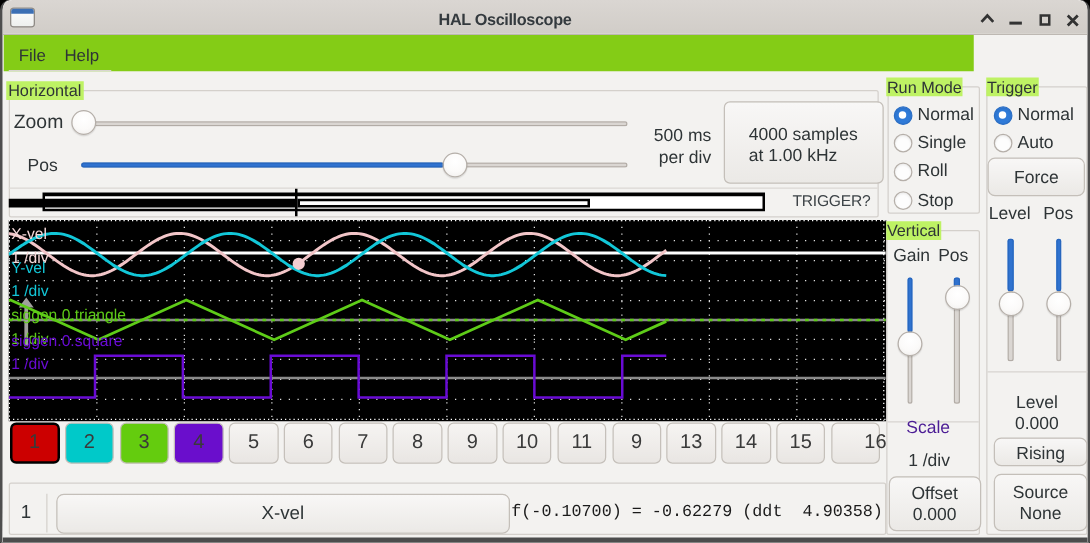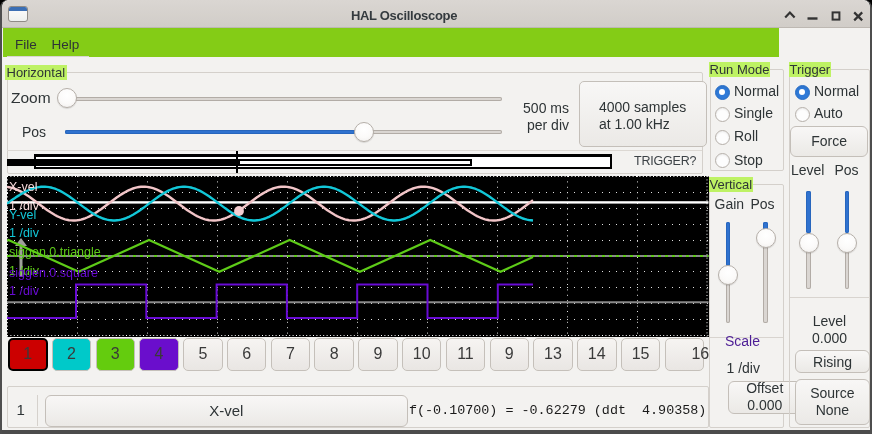--- a/index.html
+++ b/index.html
@@ -155,21 +155,21 @@
   <span class="abs" style="left:748.5px;top:195.5px;font-size:14px;color:#2e3436">Pos</span>
   <div class="vtrack blue" style="left:723.7px;top:222px;height:44px"></div>
   <div class="vtrack" style="left:723.7px;top:266px;height:57px"></div>
   <div class="handle" style="left:716px;top:264.5px"></div>
   <div class="vtrack blue" style="left:761.2px;top:222px;height:8px"></div>
   <div class="vtrack" style="left:761.2px;top:230px;height:93px"></div>
   <div class="handle" style="left:753.5px;top:228px"></div>
   <div class="abs" style="left:708.3px;top:337px;width:73.2px;height:1px;background:#d8d4cf"></div>
   <span class="abs" style="left:723px;top:333px;font-size:14px;color:#4c1d95">Scale</span>
   <span class="abs" style="left:724.5px;top:359.5px;font-size:14px;color:#2e3436">1 /div</span>
-  <div class="btn" style="left:726px;top:380.8px;width:73.5px;height:33px;border-radius:6px;line-height:17px">Offset<br>0.000</div>
+  <div class="btn" style="left:709px;top:380.8px;width:73.5px;height:44px;border-radius:6px;line-height:17px">Offset<br>0.000</div>
 
   <div class="group" style="left:786.6px;top:69px;width:81.9px;height:359px"></div>
   <div class="glabel" style="left:786.5px;top:61.5px;padding:0 1px">Trigger</div>
   <div class="radio sel" style="left:792.5px;top:84.5px"></div>
     <span class="rlabel" style="left:812px;top:83px">Normal</span>
   <div class="radio" style="left:792.5px;top:106.5px"></div>
     <span class="rlabel" style="left:812px;top:105px">Auto</span>
   <div class="btn" style="left:788px;top:126px;width:78.2px;height:30.7px;border-radius:6px">Force</div>
   <span class="abs" style="left:789px;top:161.5px;font-size:14px;color:#2e3436">Level</span>
   <span class="abs" style="left:832.5px;top:161.5px;font-size:14px;color:#2e3436">Pos</span>

